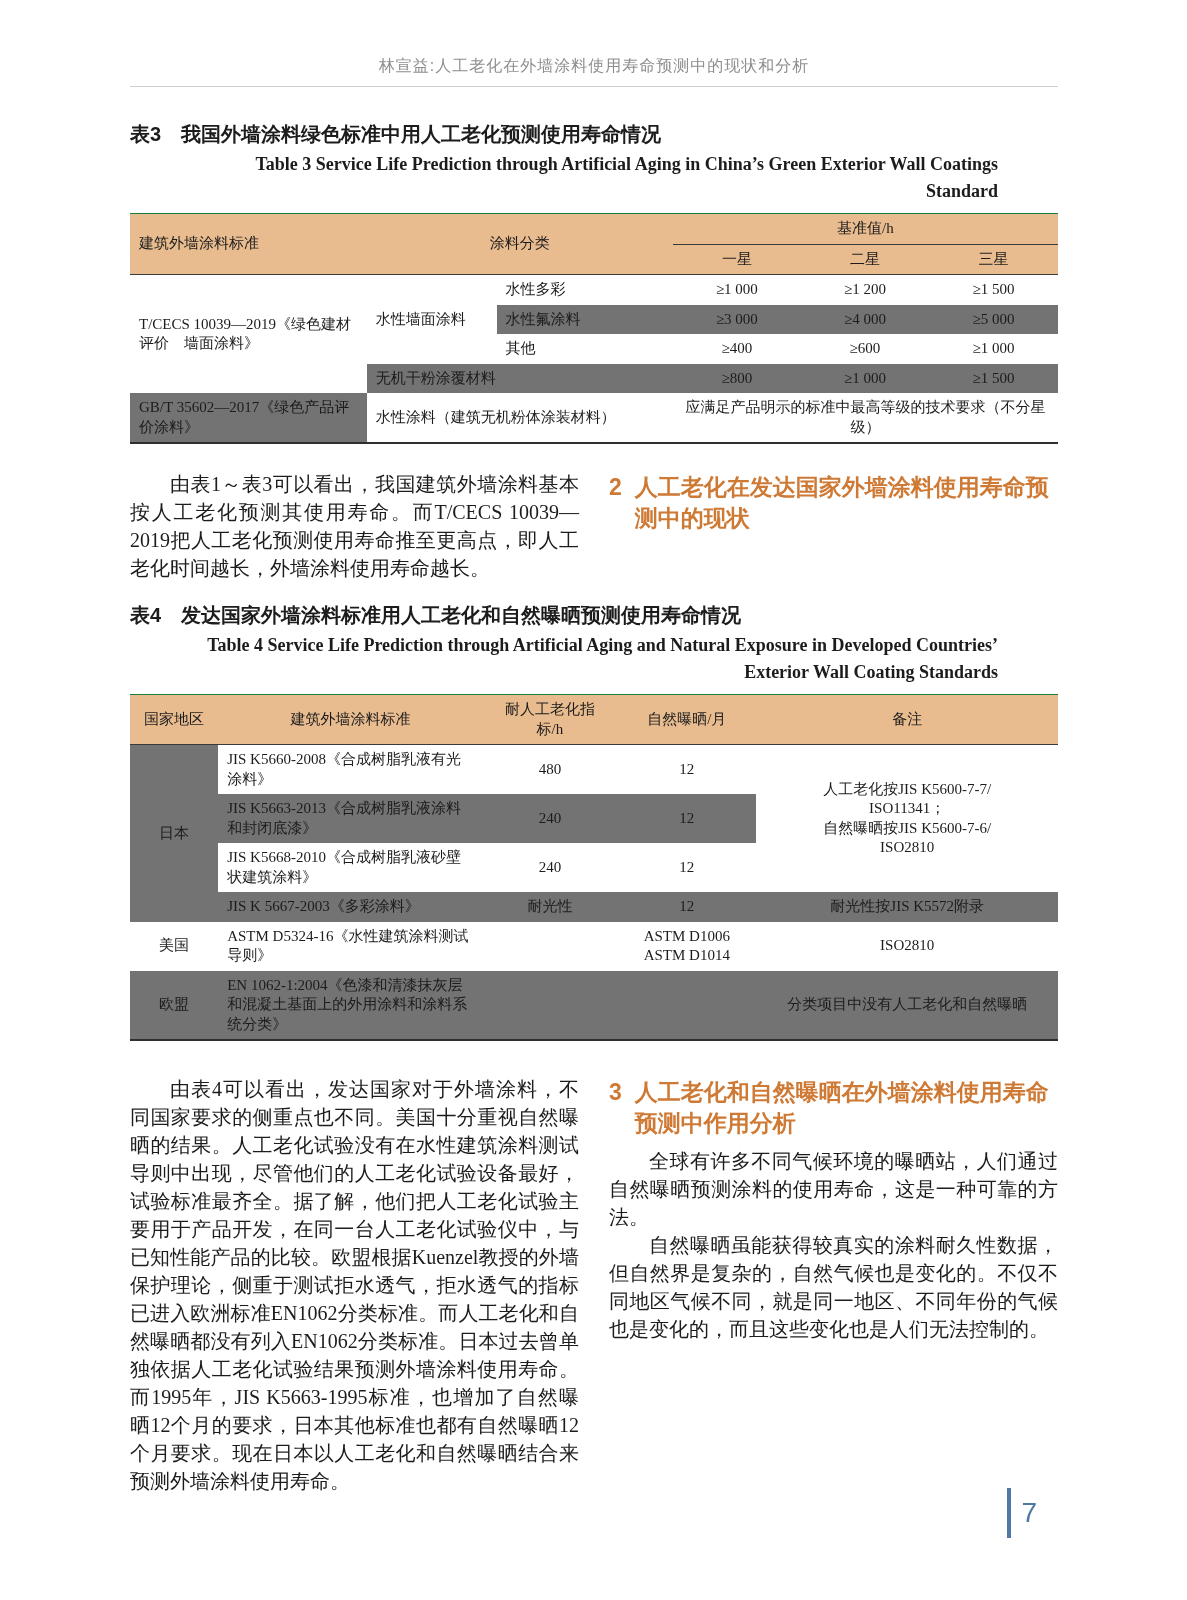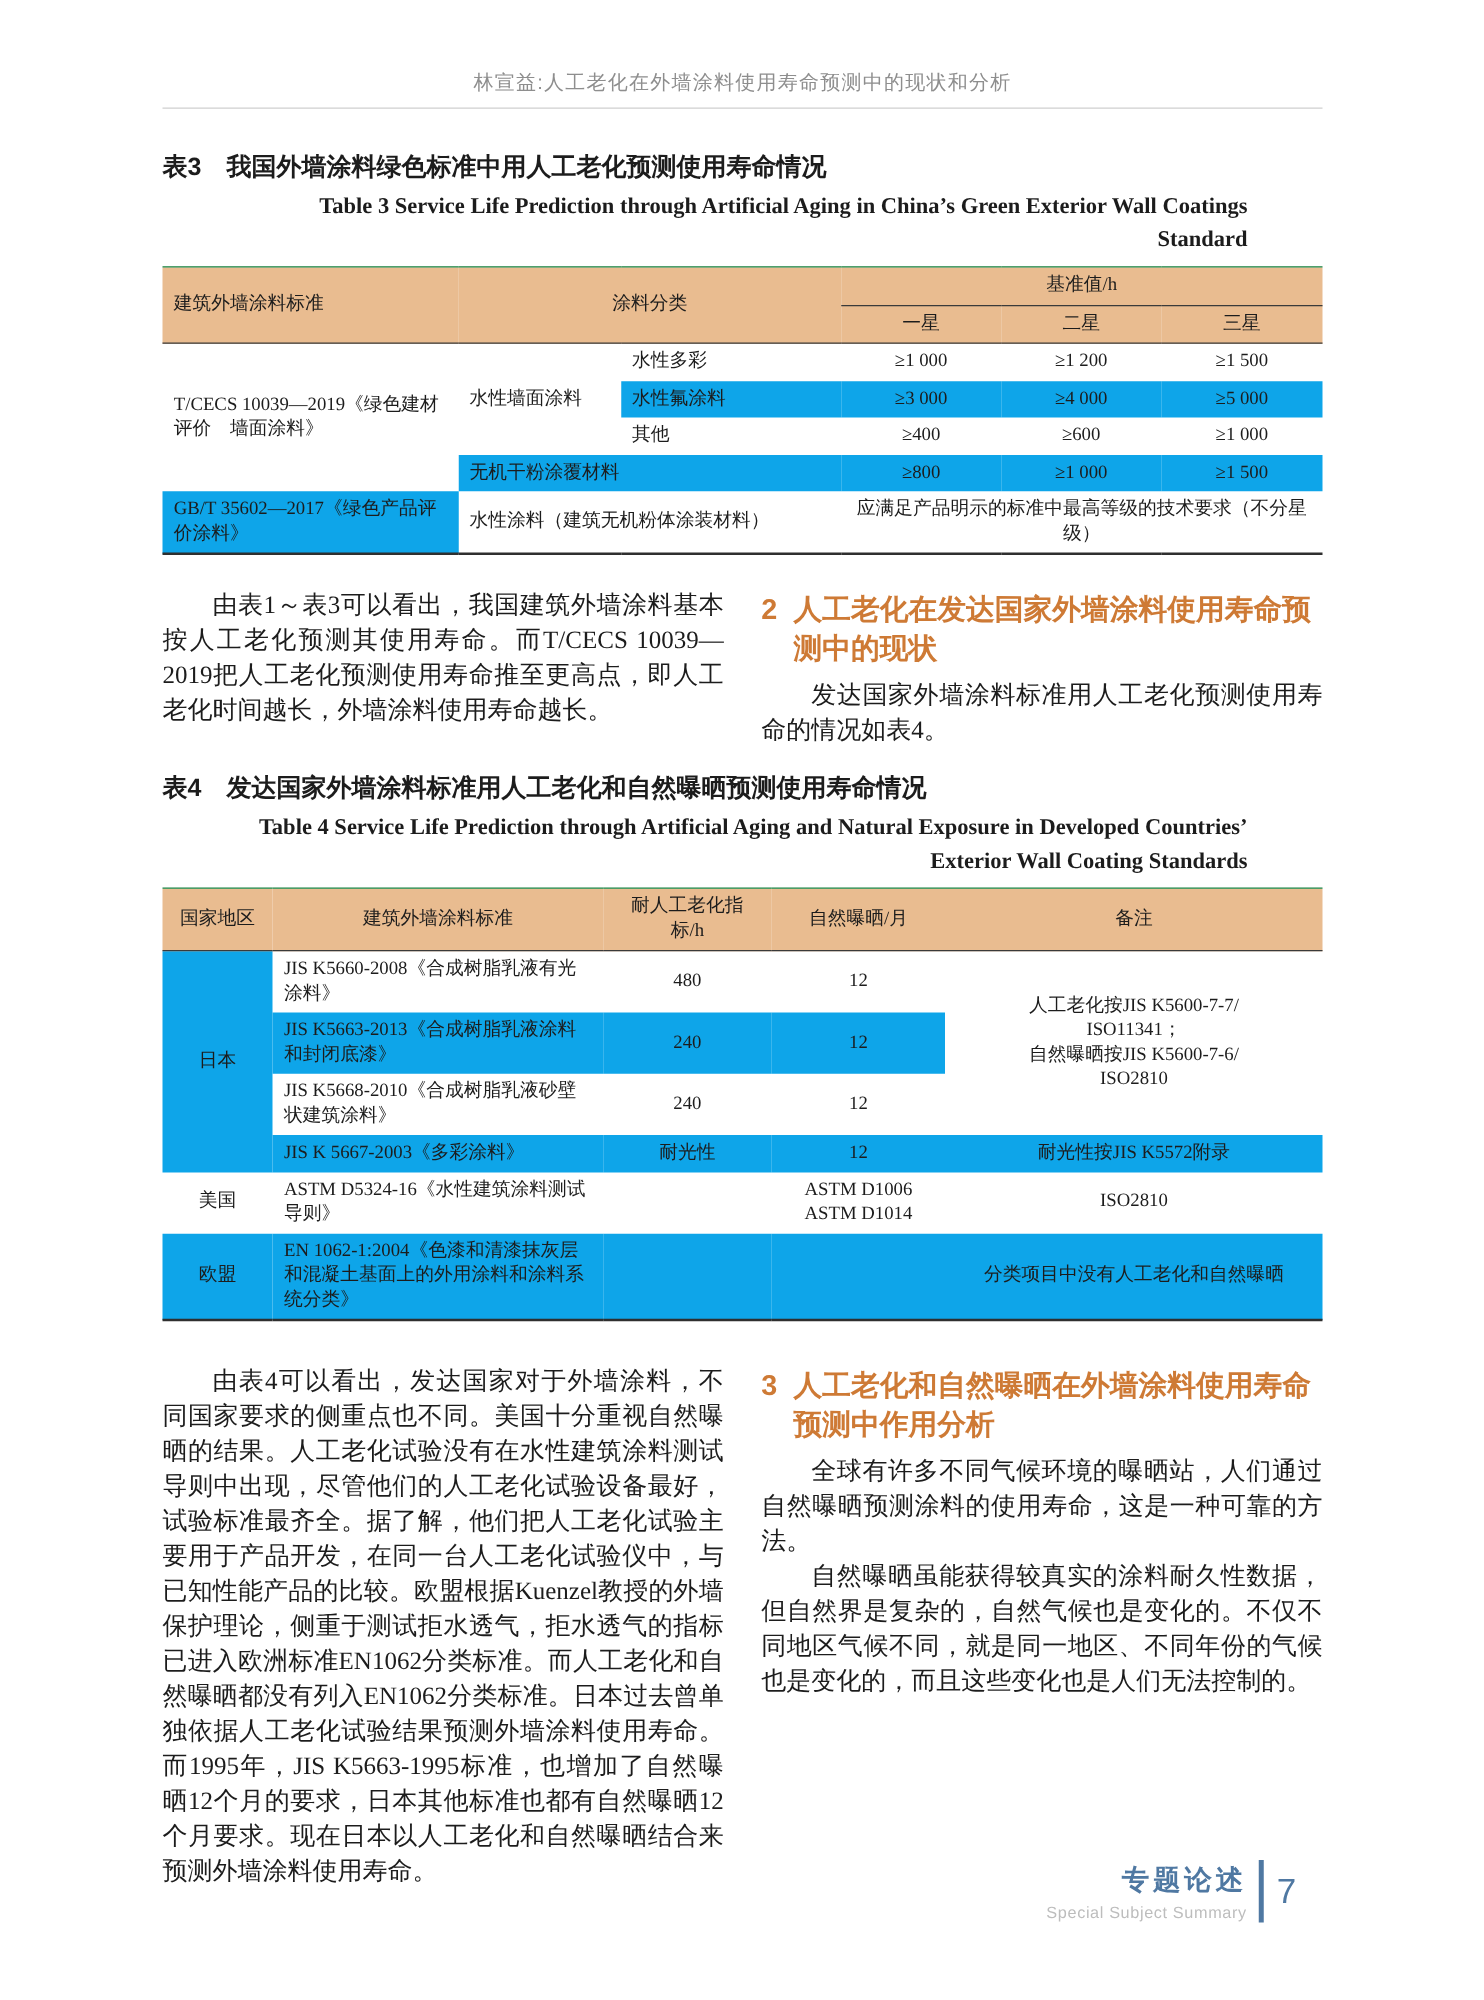--- a/index.html
+++ b/index.html
@@ -22,21 +22,21 @@
   .cap-en{text-align:right;font-weight:bold;font-size:18px;line-height:27px;
     margin:4px 60px 8px 60px;}
 
   
   .datatable{width:100%;border-collapse:collapse;
     border-top:1px solid #15803d;border-bottom:2px solid #2f2f2f;
     font-size:15px;line-height:1.3;}
   .datatable th,.datatable td{padding:5px 9px;text-align:center;
     vertical-align:middle;font-weight:normal;}
   .datatable tr.thr th{background:#E9BC90;border-bottom:1px solid #3a3a3a;}
-  .datatable td.hl{background:#0ea5e9;}
+  .datatable td.hl{background:#737373;}
   .datatable .al-left{text-align:left;}
   .datatable .pre{white-space:pre-line;}
   #t3 col:nth-child(1){width:25.5%}
   #t3 col:nth-child(2){width:14%}
   #t3 col:nth-child(3){width:19%}
   #t3 col:nth-child(4){width:13.8%}
   #t3 col:nth-child(5){width:13.8%}
   #t3 col:nth-child(6){width:13.9%}
   #t4 col:nth-child(1){width:9.5%}
   #t4 col:nth-child(2){width:28.5%}
@@ -136,21 +136,20 @@
 
   <div class="tworow row1">
     <div class="col">
       <p class="para">由表1～表3可以看出，我国建筑外墙涂料基本按人工老化预测其使用寿命。而T/CECS 10039—2019把人工老化预测使用寿命推至更高点，即人工老化时间越长，外墙涂料使用寿命越长。</p>
     </div>
     <div class="col">
       <div class="sec-heading">
         <span class="sec-num">2</span>
         <span class="sec-title">人工老化在发达国家外墙涂料使用寿命预测中的现状</span>
       </div>
-      <p class="para">发达国家外墙涂料标准用人工老化预测使用寿命的情况如表4。</p>
     </div>
   </div>
 
   <div class="tablewrap" style="margin-top:20px;">
     <div class="cap-zh">表4　发达国家外墙涂料标准用人工老化和自然曝晒预测使用寿命情况</div>
     <div class="cap-en">Table 4  Service Life Prediction through Artificial Aging and Natural Exposure in Developed Countries’ Exterior Wall Coating Standards</div>
     <table id="t4" class="datatable">
       <colgroup>
           <col>
           <col>
@@ -222,19 +221,15 @@
       </div>
       <p class="para">全球有许多不同气候环境的曝晒站，人们通过自然曝晒预测涂料的使用寿命，这是一种可靠的方法。</p>
       <p class="para">自然曝晒虽能获得较真实的涂料耐久性数据，但自然界是复杂的，自然气候也是变化的。不仅不同地区气候不同，就是同一地区、不同年份的气候也是变化的，而且这些变化也是人们无法控制的。</p>
 
     </div>
   </div>
 
 </div>
 
 <div class="pagefoot">
-  <div class="foot-text">
-    <div class="foot-zh">专题论述</div>
-    <div class="foot-en">Special Subject Summary</div>
-  </div>
   <div class="foot-bar"></div>
   <div class="foot-num">7</div>
 </div>
 
 </body></html>

